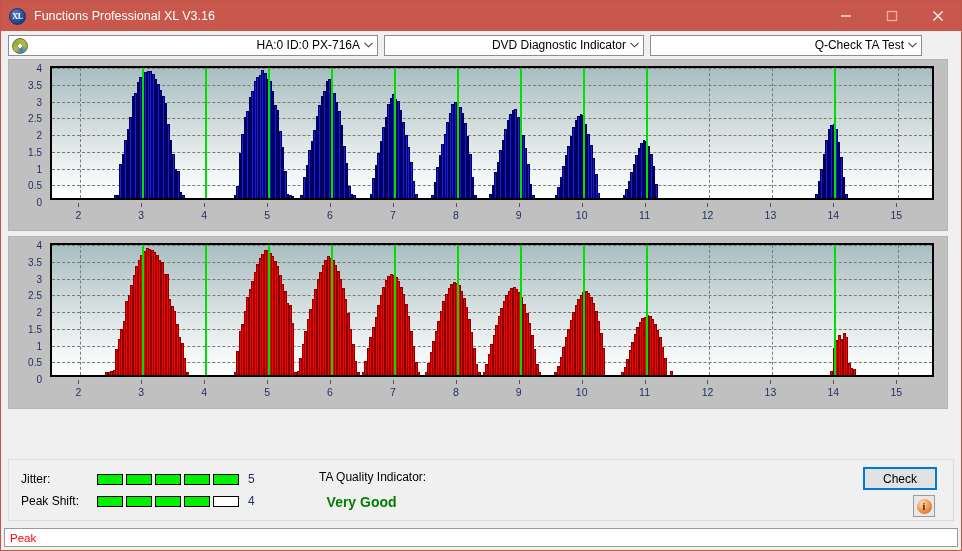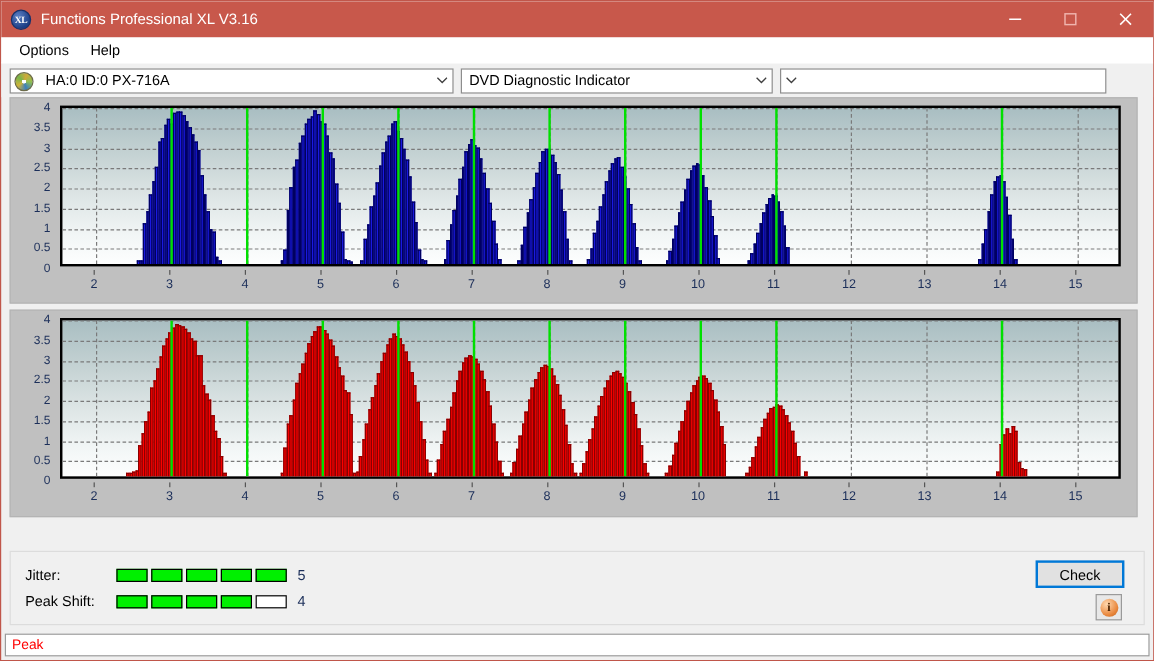--- a/index.html
+++ b/index.html
@@ -92,20 +92,21 @@
     align-items: center;
     position: relative;
     font-size: 12px;
     color: #000;
   }
   .combo .lbl {
     padding-left: 6px;
     white-space: nowrap;
     overflow: hidden;
     flex: 1 1 auto;
+    text-align: right;
   }
   .combo .chev {
     width: 17px;
     display: flex; align-items: center; justify-content: center;
     flex: 0 0 auto;
   }
   .combo-drive { width: 370px; padding-left: 23px; }
   .drive-icon {
     position: absolute;
     left: 3px; top: 2px;
@@ -322,44 +323,41 @@
       </div>
       <div class="win-btn">
         <svg width="12" height="12" viewBox="0 0 12 12">
             <line x1="1.5" y1="1.5" x2="10.5" y2="10.5" stroke="#fff" stroke-width="1.3"></line>
             <line x1="10.5" y1="1.5" x2="1.5" y2="10.5" stroke="#fff" stroke-width="1.3"></line>
           </svg>
       </div>
     </div>
   </div>
 
-  <div class="menubar">
-    <div class="menu-item">Options</div>
-    <div class="menu-item">Help</div>
-  </div>
 
   <div class="toolbar">
     <div class="combo combo-drive">
       <span class="drive-icon"></span>
       <span class="lbl">HA:0 ID:0  PX-716A</span>
       <span class="chev">
         <svg width="9" height="6" viewBox="0 0 9 6">
             <path d="M0.5 0.8 L4.5 4.8 L8.5 0.8" fill="none" stroke="#404040" stroke-width="1.1"></path>
           </svg>
       </span>
     </div>
     <div class="combo combo-func">
       <span class="lbl">DVD Diagnostic Indicator</span>
       <span class="chev">
         <svg width="9" height="6" viewBox="0 0 9 6">
             <path d="M0.5 0.8 L4.5 4.8 L8.5 0.8" fill="none" stroke="#404040" stroke-width="1.1"></path>
           </svg>
       </span>
     </div>
     <div class="combo combo-test">
+      <span class="lbl">Q-Check TA Test</span>
       <span class="chev">
         <svg width="9" height="6" viewBox="0 0 9 6">
             <path d="M0.5 0.8 L4.5 4.8 L8.5 0.8" fill="none" stroke="#404040" stroke-width="1.1"></path>
           </svg>
       </span>
     </div>
   </div>
 
   <div class="charts-area">
     <div class="chart-panel">
@@ -915,20 +913,24 @@
             <span class="seg on"></span>
             <span class="seg on"></span>
             <span class="seg on"></span>
             <span class="seg on"></span>
             <span class="seg"></span>
           </span>
         <span class="meter-val">4</span>
       </div>
     </div>
 
+    <div class="tqi">
+      <div>TA Quality Indicator:</div>
+      <div class="tqi-value">Very Good</div>
+    </div>
 
     <div class="start-btn">Check</div>
     <div class="info-btn">
       <span class="info-circ">i</span>
     </div>
   </div>
 
   <div class="statusbar">
     <span>Peak</span>
   </div>

